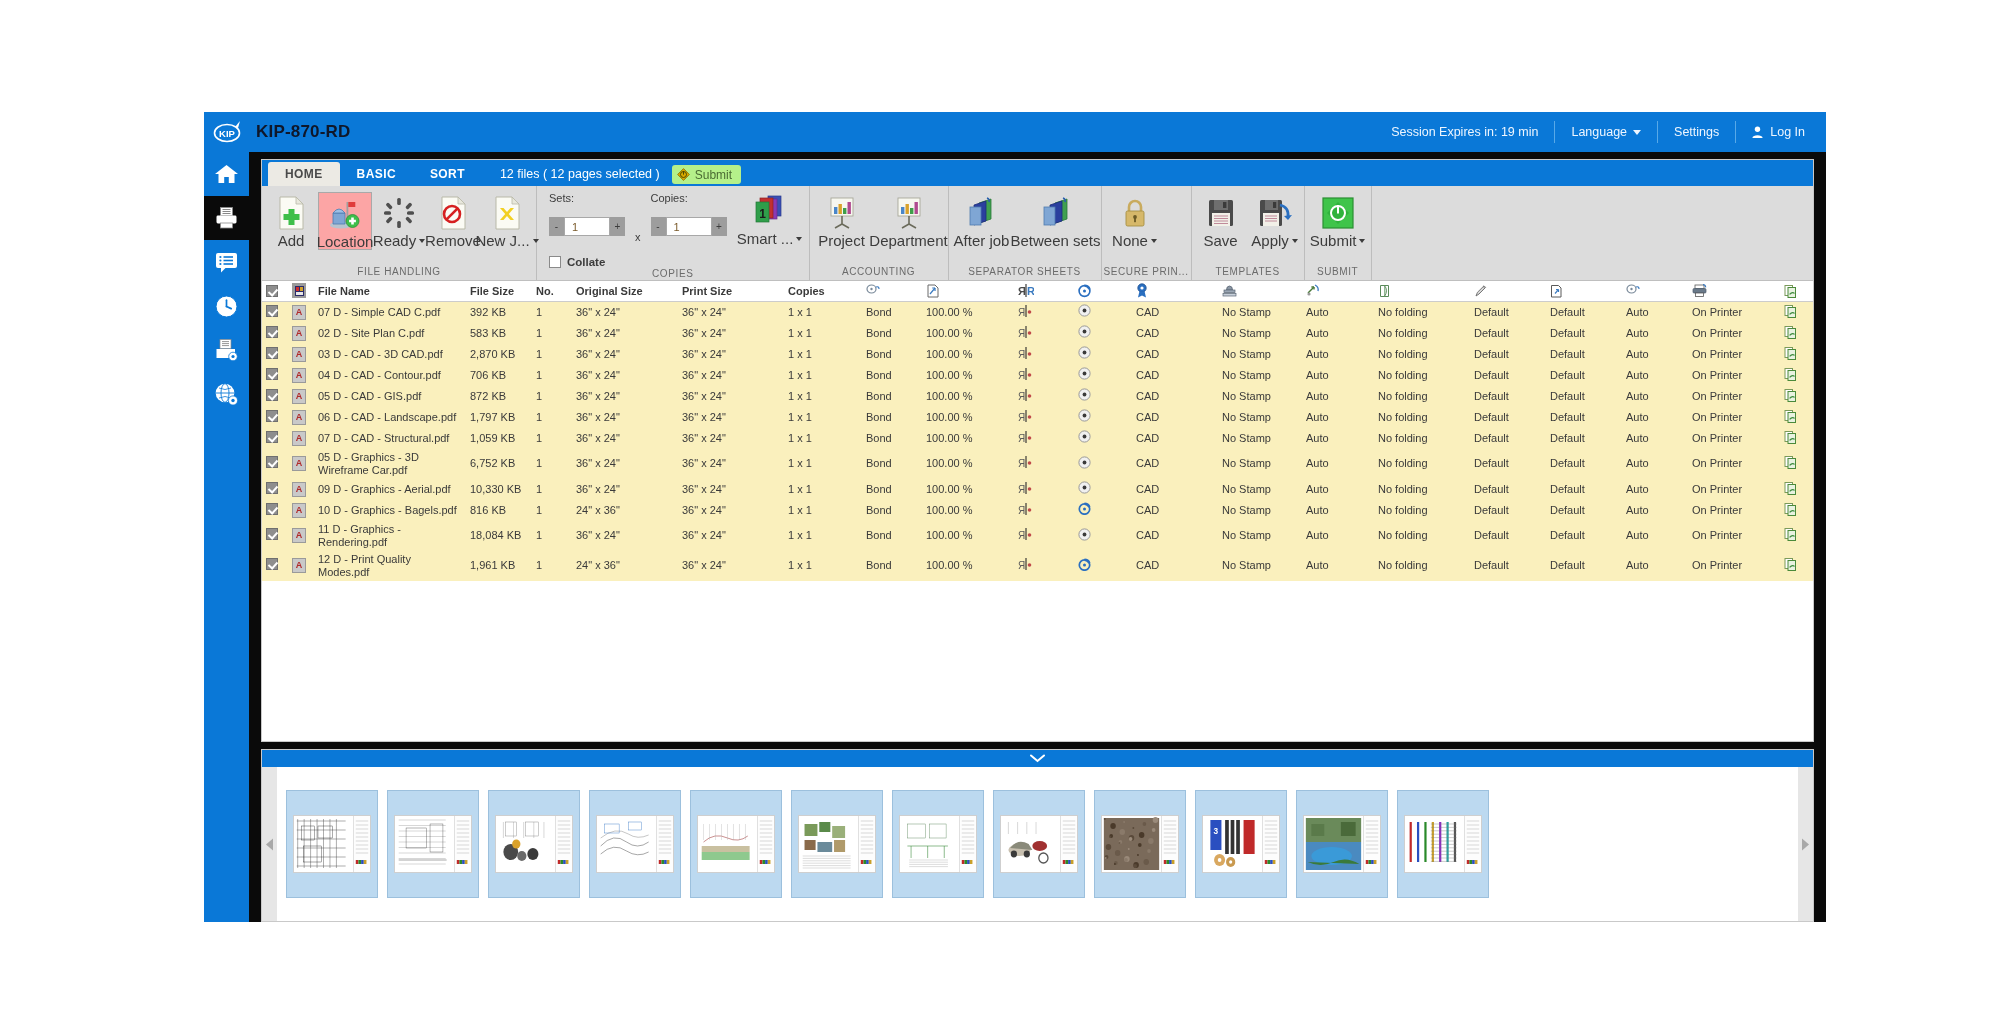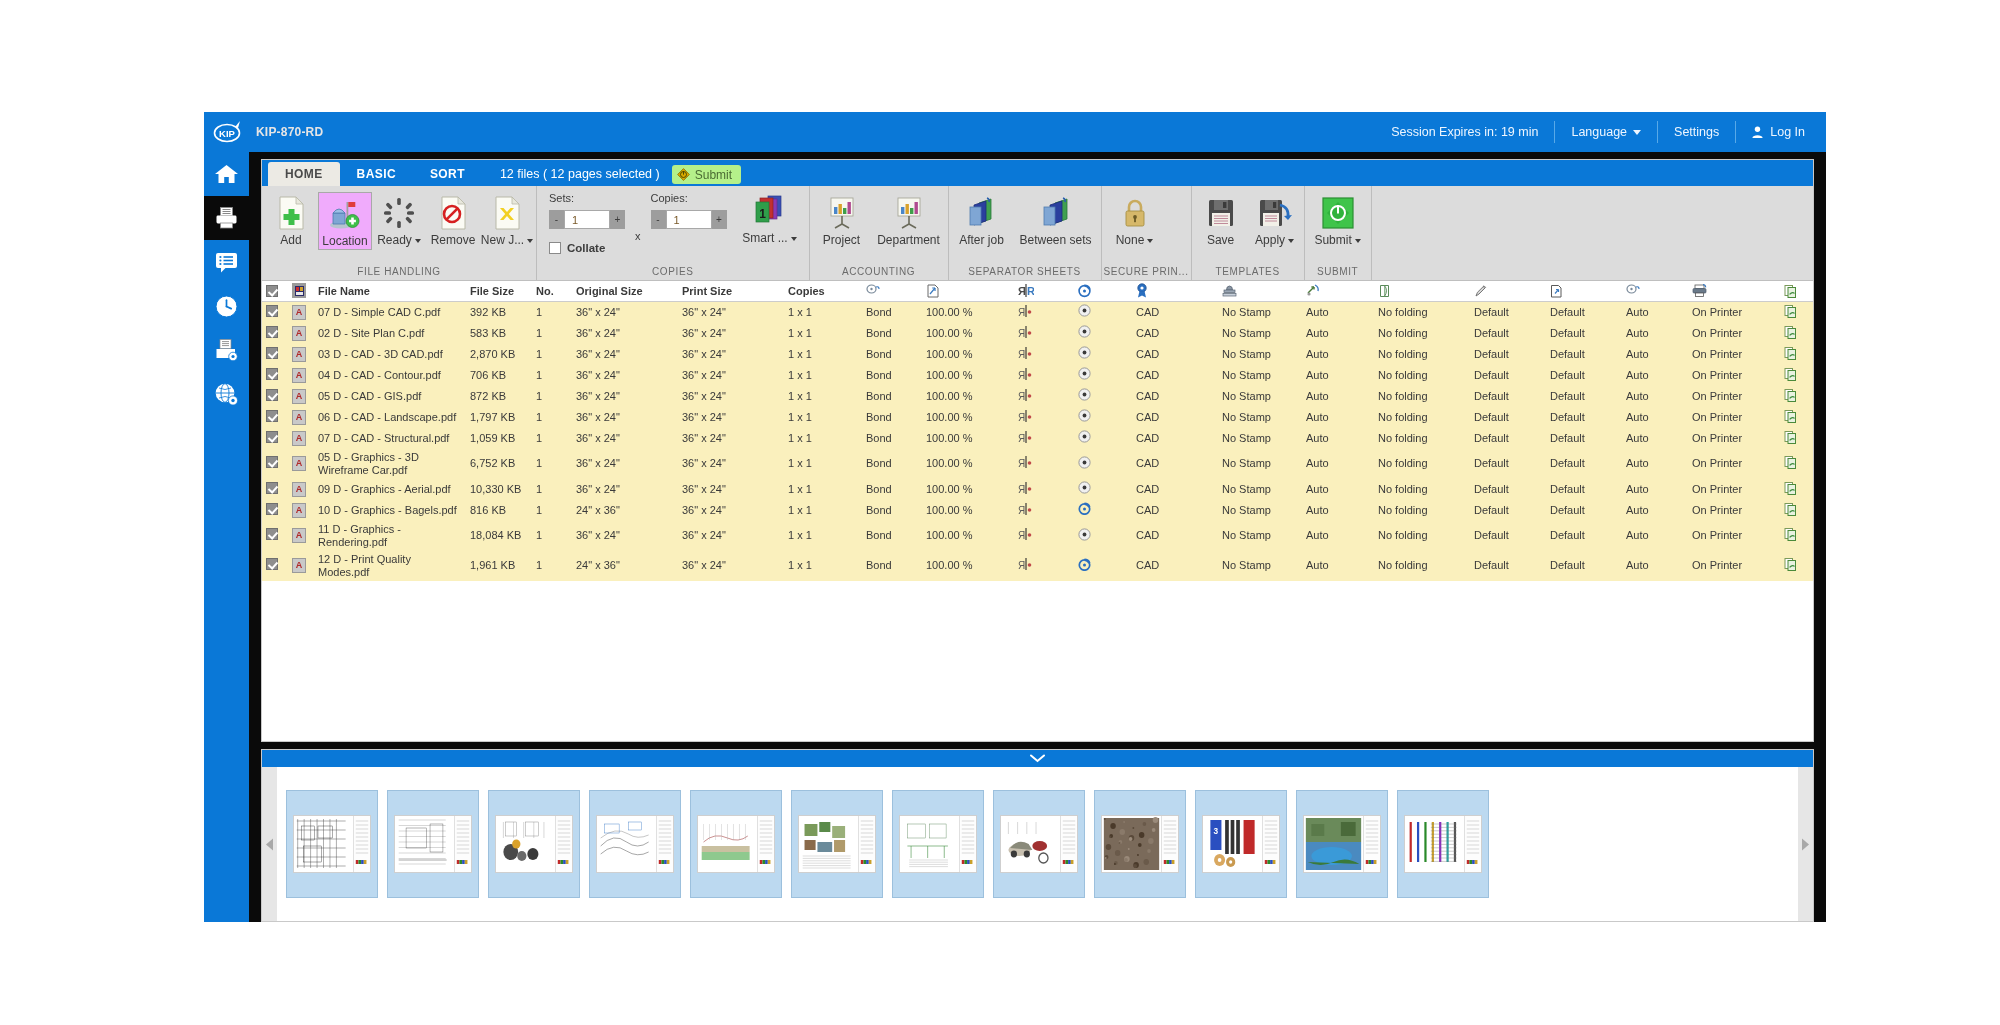--- a/index.html
+++ b/index.html
@@ -21,21 +21,21 @@
   
   #header {
     position: absolute; left: 0; top: 0;
     width: 1622px; height: 40px;
     background: #0a78d7;
     display: flex; align-items: center;
   }
   #logo-wrap { width: 48px; display: flex; align-items: flex-end; justify-content: center; }
   #logo-wrap svg { display: block; }
   #app-title {
-    color: #e5e5e5; font-size: 12px; font-weight: bold;
+    color: #0f172a; font-size: 17px; font-weight: bold;
     letter-spacing: .2px; margin-left: 4px; text-align: right;
   }
   #header-right {
     margin-left: auto; display: flex; align-items: center;
     height: 100%; padding-right: 5px;
   }
   .hdr-item {
     color: #eef6ff; font-size: 12.5px;
     padding: 0 16px; height: 22px; line-height: 22px;
     display: flex; align-items: center; white-space: nowrap;
@@ -120,36 +120,36 @@
   .rgroup-body { flex: 1; display: flex; align-items: flex-start; padding-top: 6px; }
   .rgroup-label {
     text-align: center; font-size: 10px; color: #6b6b6b;
     letter-spacing: .6px; height: 14px; line-height: 11px;
     text-transform: uppercase;
   }
   .rbtn {
     width: 54px; display: flex; flex-direction: column;
     align-items: center; gap: 3px; padding: 2px 1px;
   }
-  .rbtn.boxed { border: 1px solid #a9a9a9; background: #f0abfc; }
+  .rbtn.boxed { border: 1px solid #a9a9a9; background: #fca5a5; }
   .rbtn .ico { height: 38px; display: flex; align-items: center; justify-content: center; }
   .rbtn .cap {
-    font-size: 12px; color: #3c3c3c; text-align: left;
+    font-size: 15px; color: #3c3c3c; text-align: left;
     line-height: 11px; white-space: nowrap;
     display: flex; align-items: center; gap: 3px;
   }
   .caret-sm {
     display: inline-block;
     border-left: 3.5px solid transparent; border-right: 3.5px solid transparent;
     border-top: 4.5px solid #3c3c3c;
   }
 
   
   #copies-body { padding: 6px 10px 0 10px; display: flex; gap: 10px; }
-  .spin-col { display: flex; flex-direction: column; gap: 6px; }
+  .spin-col { display: flex; flex-direction: column; gap: 13px; }
   .spin-label { font-size: 11px; color: #3c3c3c; }
   .spinner { display: flex; height: 19px; }
   .spin-b {
     width: 15px; background: #9d9d9d; color: #3c3c3c;
     font-size: 10px; display: flex; align-items: center; justify-content: center;
   }
   .spin-v {
     width: 46px; background: #ffffff; border: 1px solid #a8a8a8;
     font-size: 11px; color: #7a5a2a; display: flex;
     align-items: center; padding-left: 7px;

